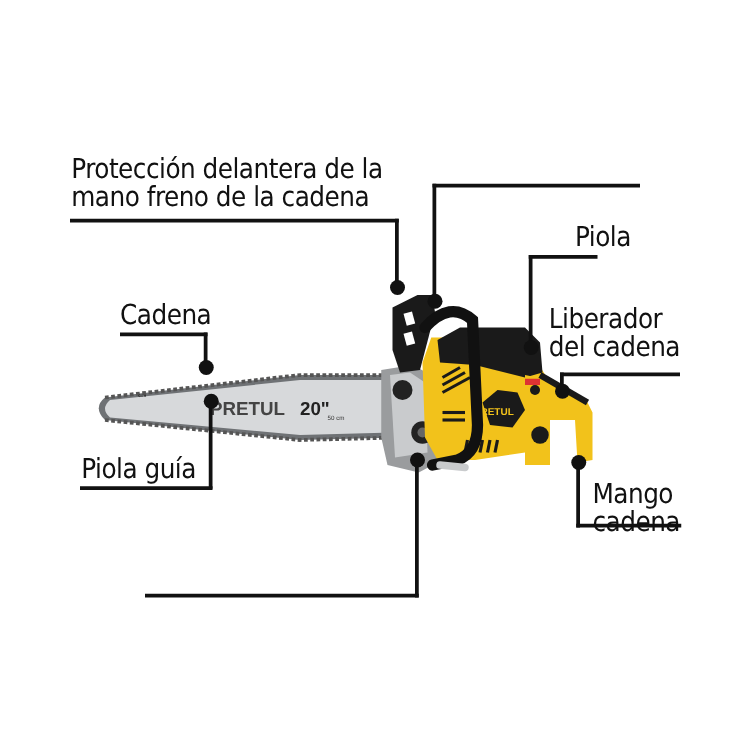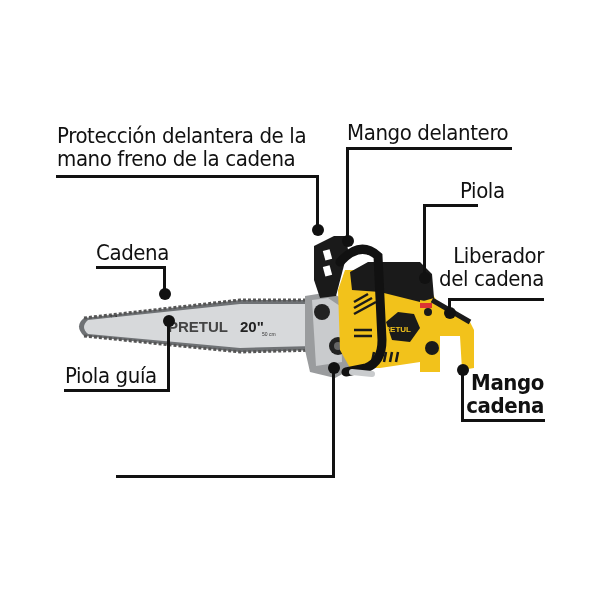--- a/index.html
+++ b/index.html
@@ -1,18 +1,18 @@
 <!DOCTYPE html>
 <html><head>
 <meta charset="utf-8">
 <style>
   html, body { margin:0; padding:0; background:#ffffff; }
   #canvas { position:relative; width:600px; height:600px; overflow:hidden; background:#ffffff; font-family:"Liberation Sans", sans-serif; }
   .label { position:absolute; color:#111; font-family:"DejaVu Sans", sans-serif; font-size:22px; line-height:23px; letter-spacing:-0.4px; font-stretch:condensed; white-space:nowrap; transform-origin:left top; }
-  .label.right { text-align:right; transform-origin:right top; }
+  .label.right { text-align:left; transform-origin:right top; }
   .label span { display:block; }
   .line { position:absolute; background:#111; }
   .dot { position:absolute; width:12px; height:12px; border-radius:50%; background:#111; }
   svg { position:absolute; left:0; top:0; }
 </style>
 </head>
 <body>
 
 <div id="canvas">
 
@@ -99,40 +99,37 @@
 
   <div class="line" style="left:332px;top:368px;width:3px;height:110px;"></div>
   <div class="line" style="left:116px;top:475px;width:219px;height:3px;"></div>
   <div class="dot" style="left:328px;top:362px;"></div>
 
   <div class="label" style="left:57px;top:124px;">
     <span>Protección delantera de la</span>
     <span>mano freno de la cadena</span>
   </div>
 
-  <div class="label" style="left:347px;top:121px;">
-    <span>Mango delantero</span>
-  </div>
 
   <div class="label" style="left:428px;top:179px;margin-left:32px;">
     <span>Piola</span>
   </div>
 
   <div class="label" style="left:96px;top:241px;">
     <span>Cadena</span>
   </div>
 
   <div class="label right" style="right:56px;top:244px;">
     <span>Liberador</span>
     <span>del cadena</span>
   </div>
 
   <div class="label" style="left:65px;top:364px;">
     <span>Piola guía</span>
   </div>
 
-  <div class="label right" style="right:56px;top:371px;font-weight:bold;">
+  <div class="label right" style="right:56px;top:384px;">
     <span>Mango</span>
     <span>cadena</span>
   </div>
 
 
 </div>
 
 </body></html>

